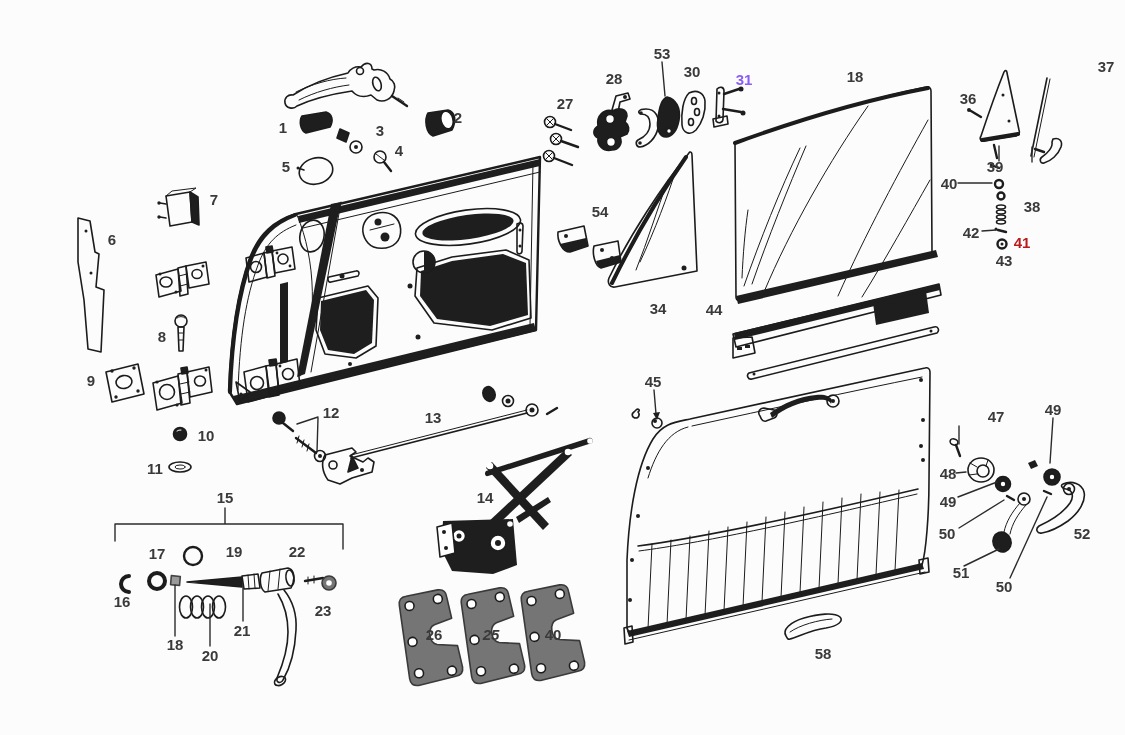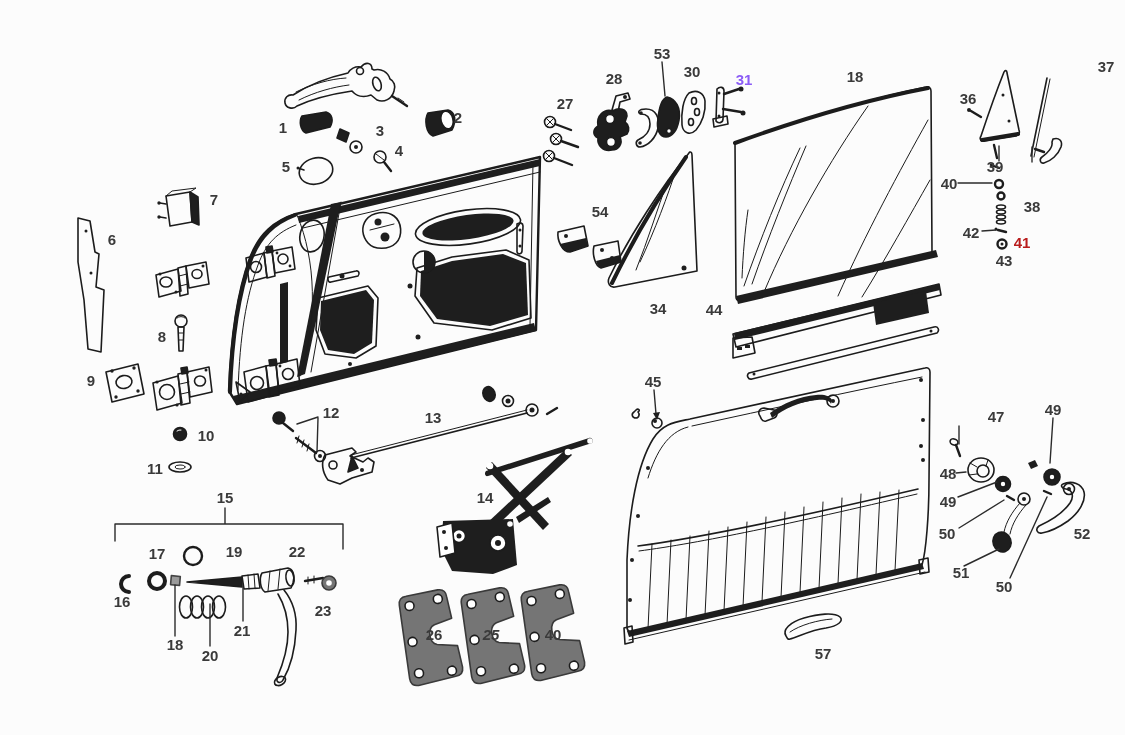--- a/index.html
+++ b/index.html
@@ -531,21 +531,21 @@
       <span class="plabel" style="left: 968px; top: 98px; color: rgb(58, 58, 58);">36</span>
       <span class="plabel" style="left: 1106px; top: 66px; color: rgb(58, 58, 58);">37</span>
       <span class="plabel" style="left: 1032px; top: 178px; color: rgb(58, 58, 58); margin-top: 28px;">38</span>
       <span class="plabel" style="left: 979px; top: 166px; color: rgb(58, 58, 58); margin-left: 16px;">39</span>
       <span class="plabel" style="left: 949px; top: 183px; color: rgb(58, 58, 58);">40</span>
       <span class="plabel" style="left: 1022px; top: 211px; color: #b91c1c; margin-top: 31px;">41</span>
       <span class="plabel" style="left: 971px; top: 232px; color: rgb(58, 58, 58);">42</span>
       <span class="plabel" style="left: 1004px; top: 260px; color: rgb(58, 58, 58);">43</span>
       <span class="plabel" style="left: 714px; top: 309px; color: rgb(58, 58, 58);">44</span>
       <span class="plabel" style="left: 653px; top: 381px; color: rgb(58, 58, 58);">45</span>
-      <span class="plabel" style="left: 823px; top: 653px; color: rgb(58, 58, 58);">57</span>
+      <span class="plabel" style="left: 823px; top: 653px; color: rgb(58, 58, 58);">58</span>
       <span class="plabel" style="left: 996px; top: 416px; color: rgb(58, 58, 58);">47</span>
       <span class="plabel" style="left: 948px; top: 473px; color: rgb(58, 58, 58);">48</span>
       <span class="plabel" style="left: 948px; top: 501px; color: rgb(58, 58, 58);">49</span>
       <span class="plabel" style="left: 1053px; top: 409px; color: rgb(58, 58, 58);">49</span>
       <span class="plabel" style="left: 947px; top: 533px; color: rgb(58, 58, 58);">50</span>
       <span class="plabel" style="left: 1004px; top: 586px; color: rgb(58, 58, 58);">50</span>
       <span class="plabel" style="left: 953px; top: 572px; color: rgb(58, 58, 58); margin-left: 8px;">51</span>
       <span class="plabel" style="left: 1082px; top: 533px; color: rgb(58, 58, 58);">52</span>
     </div>
 </div>

